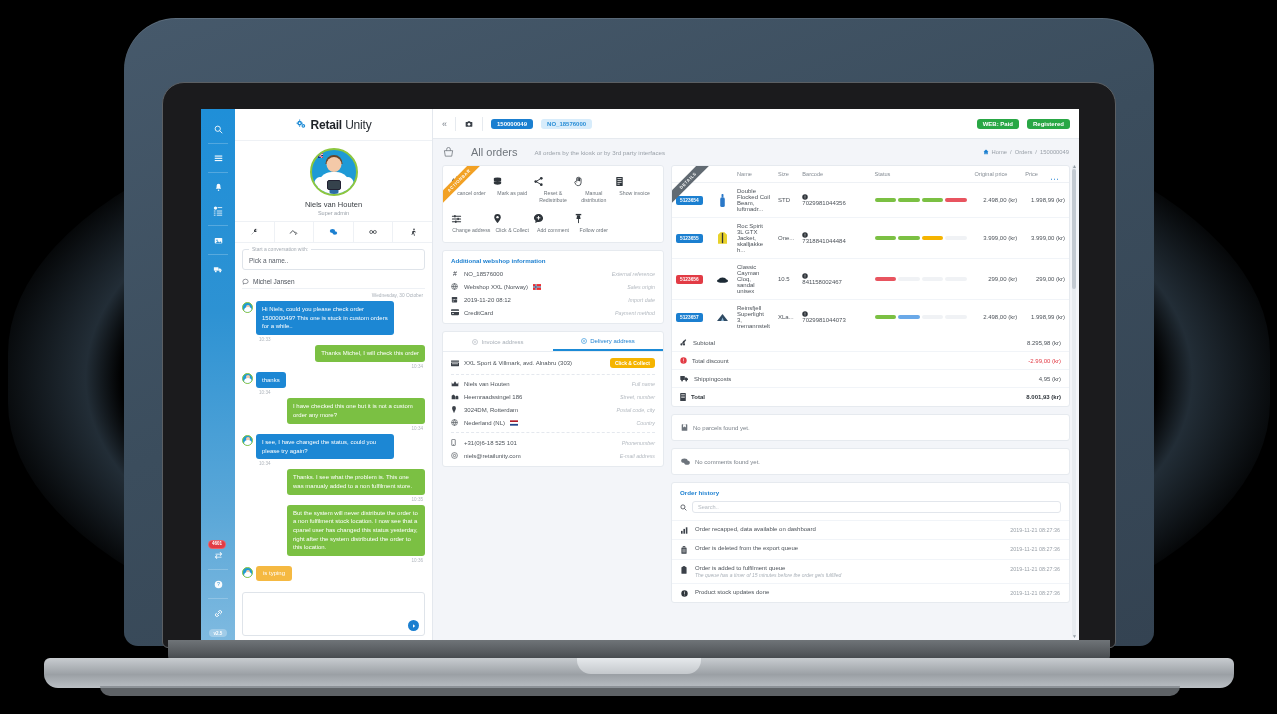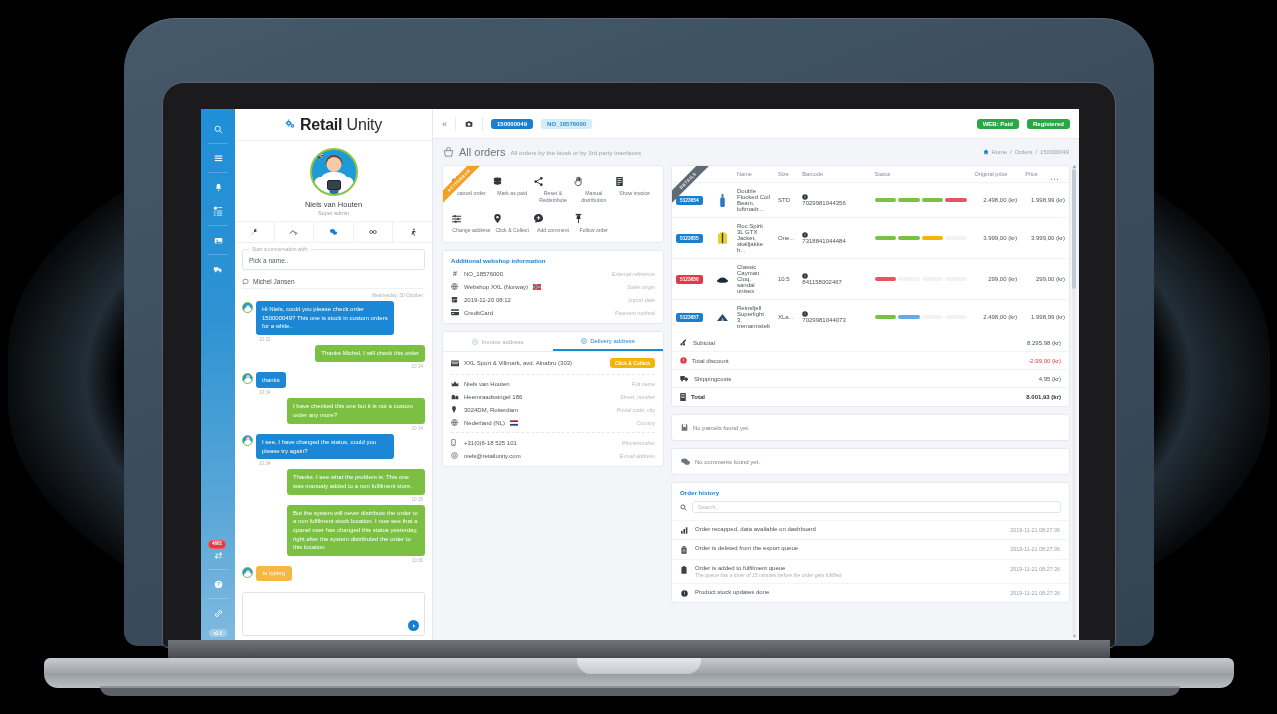--- a/index.html
+++ b/index.html
@@ -90,21 +90,21 @@
     margin-top:4px; background:rgba(255,255,255,.28); color:#fff;
     font-size:4.5px; padding:1.5px 5px; border-radius:7px; font-weight:bold;
   }
 
   
   .chatcol{ width:198px; flex:none; background:#fff; display:flex; flex-direction:column;
             border-right:1px solid #e4e8ee; }
   .brand{ height:32px; display:flex; align-items:center; justify-content:center; gap:4px;
           border-bottom:1px solid #eef1f5; }
   .brand-logo{ width:11px; height:11px; position:relative; }
-  .brand-txt{ font-size:16px; letter-spacing:-.2px; color:#1f2328; }
+  .brand-txt{ font-size:12px; letter-spacing:-.2px; color:#1f2328; }
   .brand-txt b{ font-weight:bold; }
   .brand-txt span{ font-weight:300; color:#2a2f35; }
 
   .profile{ padding:7px 0 5px; text-align:center; border-bottom:1px solid #eef1f5; }
   .avatar{
     width:48px; height:48px; margin:0 auto; border-radius:50%;
     background:#1e9ad6; border:2px solid #8cc63f; position:relative;
     display:flex; align-items:flex-end; justify-content:center; overflow:hidden;
   }
   .av-head{ position:absolute; top:7px; left:50%; transform:translateX(-50%);
@@ -169,21 +169,21 @@
            display:flex; align-items:center; padding:0 9px; gap:8px; }
   .collapse{ color:#7a828b; font-size:9px; }
   .vdiv{ width:1px; height:14px; background:#e6eaef; }
   .cam{ color:#3b4149; font-size:9px; }
   .pill{ font-size:6px; padding:2px 6px; border-radius:3px; font-weight:bold; }
   .pill.solid{ background:#1b7fd0; color:#fff; }
   .pill.light{ background:#d7ecfb; color:#2a8ed6; }
   .grow{ flex:1; }
   .pill.green{ background:#29a745; color:#fff; }
 
-  .subbar{ height:26px; display:flex; align-items:center; padding:0 10px; gap:5px; }
+  .subbar{ height:26px; display:flex; align-items:center; padding:0 10px; gap:17px; }
   .ttl{ font-size:11px; color:#6f757c; font-weight:300; }
   .sub{ font-size:6.2px; color:#9aa1a9; }
   .crumb{ margin-left:auto; font-size:5.8px; color:#9aa1a9; display:flex; align-items:center; gap:3px; }
   .crumb .hm{ color:#1b7fd0; }
 
   .body{ flex:1; display:flex; gap:7px; padding:0 9px 6px; overflow:hidden; }
   .colL{ width:222px; flex:none; display:flex; flex-direction:column; gap:7px; }
   .colR{ flex:1; display:flex; flex-direction:column; gap:7px; min-width:0; position:relative; }
 
   .card{ background:#fff; border:1px solid #e6eaef; border-radius:3px; position:relative; }

